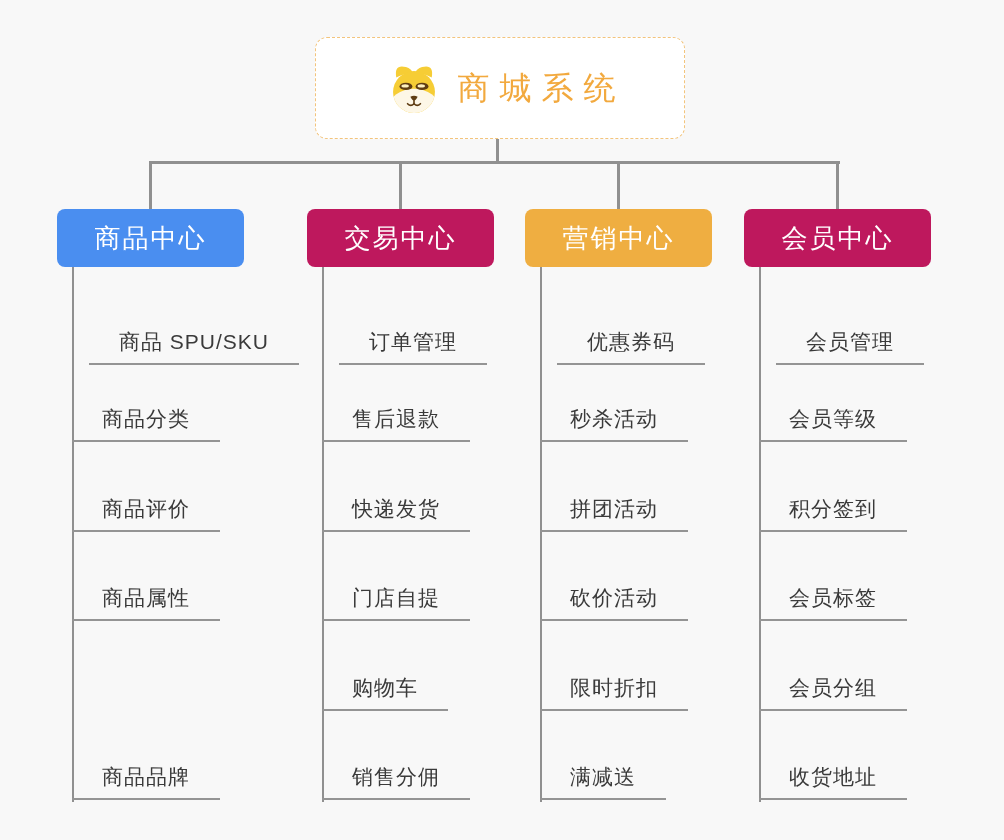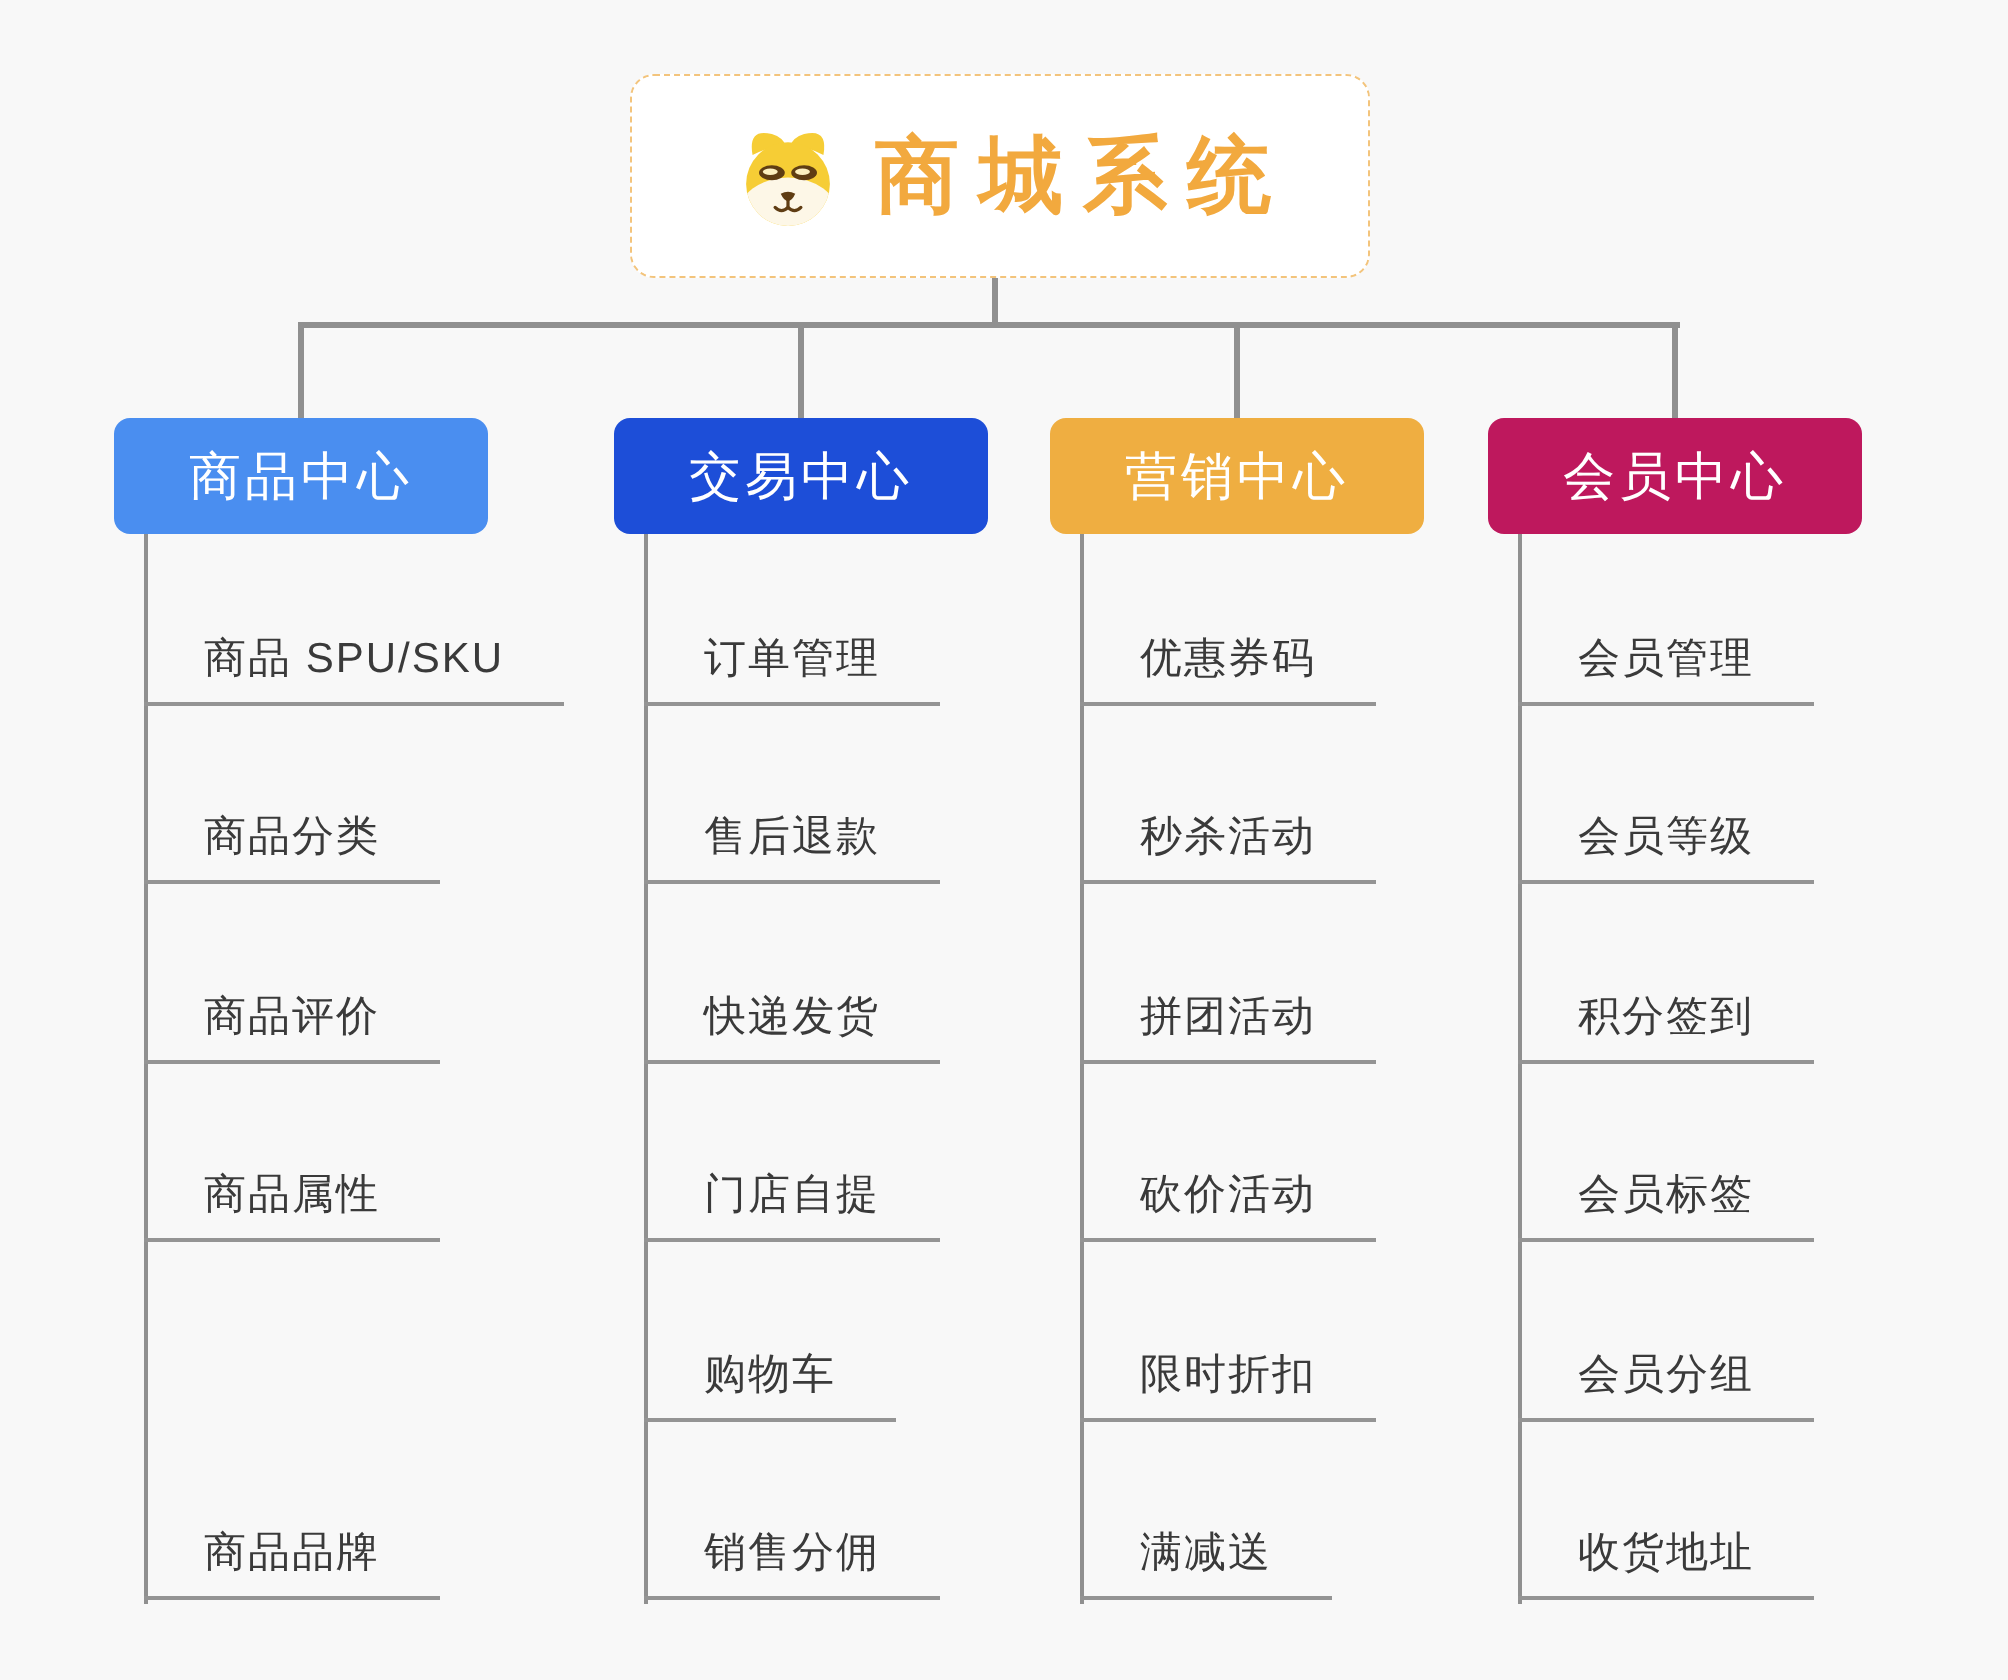--- a/index.html
+++ b/index.html
@@ -9,21 +9,21 @@
     font-family:"Liberation Sans","DejaVu Sans",sans-serif;
   }
   
   .root-node{
     position:absolute;left:315px;top:37px;width:370px;height:102px;
     background:#ffffff;border:1px dashed #f3c47c;border-radius:12px;
     display:flex;align-items:center;justify-content:center;gap:15px;
     box-sizing:border-box;cursor:pointer;
   }
   .root-title{
-    font-size:42px;letter-spacing:10px;font-weight:700;line-height:1;
+    font-size:32px;letter-spacing:10px;font-weight:400;line-height:1;
     margin-right:-10px;
   }
   .dog-icon{width:58px;height:58px;display:block;flex:0 0 auto;}
   
   .line{position:absolute;background:#909090;}
   .trunk{left:496px;top:139px;width:3px;height:25px;}
   .bus{left:149px;top:161px;width:691px;height:3px;}
   .drop{top:161px;width:3px;height:49px;}
   .drop.d0{left:149px;}
   .drop.d1{left:399px;}
@@ -50,21 +50,21 @@
     position:absolute;
     padding:4px 30px 9px 30px;
     border-bottom:2px solid #949494;
     font-size:21px;line-height:24px;letter-spacing:1px;color:#3a3a3a;
     white-space:nowrap;cursor:pointer;
   }
   .leaf.x0{left:72px;}
   .leaf.x1{left:322px;}
   .leaf.x2{left:540px;}
   .leaf.x3{left:759px;}
-  .leaf.y0{top:314px;}
+  .leaf.y0{top:326px;margin-left:17px;}
   .leaf.y1{top:403px;}
   .leaf.y2{top:493px;}
   .leaf.y3{top:582px;}
   .leaf.y4{top:672px;}
   .leaf.y5{top:761px;}
 </style>
 </head>
 <body>
 
 <div class="canvas">
@@ -96,21 +96,21 @@
   </div>
 
   <div class="line trunk"></div>
   <div class="line bus"></div>
   <div class="line drop d0"></div>
   <div class="line drop d1"></div>
   <div class="line drop d2"></div>
   <div class="line drop d3"></div>
 
   <div class="branch b0" style="background-color: rgb(74, 142, 240);">商品中心</div>
-  <div class="branch b1" style="background-color: #1d4ed8;">交易中心</div>
+  <div class="branch b1" style="background-color: #be185d;">交易中心</div>
   <div class="branch b2" style="background-color: rgb(239, 174, 65);">营销中心</div>
   <div class="branch b3" style="background-color: #be185d;">会员中心</div>
 
   <div class="line colline c0"></div>
   <div class="line colline c1"></div>
   <div class="line colline c2"></div>
   <div class="line colline c3"></div>
 
   <div class="leaf x0 y0">商品 SPU/SKU</div>
   <div class="leaf x0 y2">商品评价</div>

